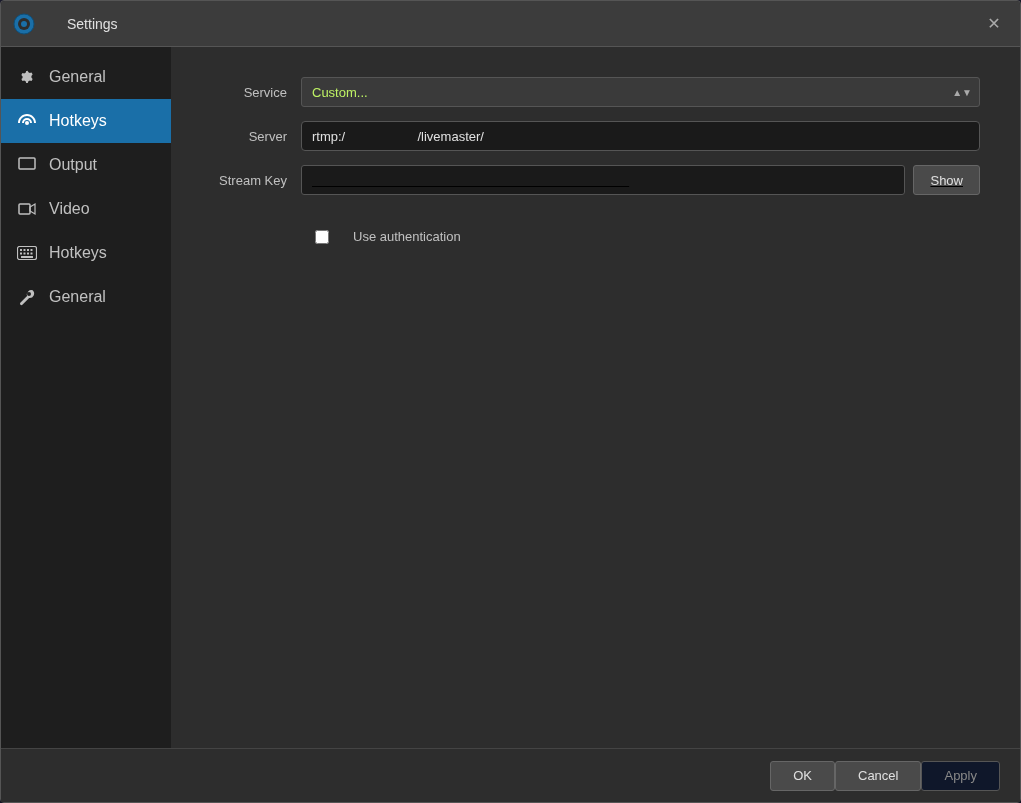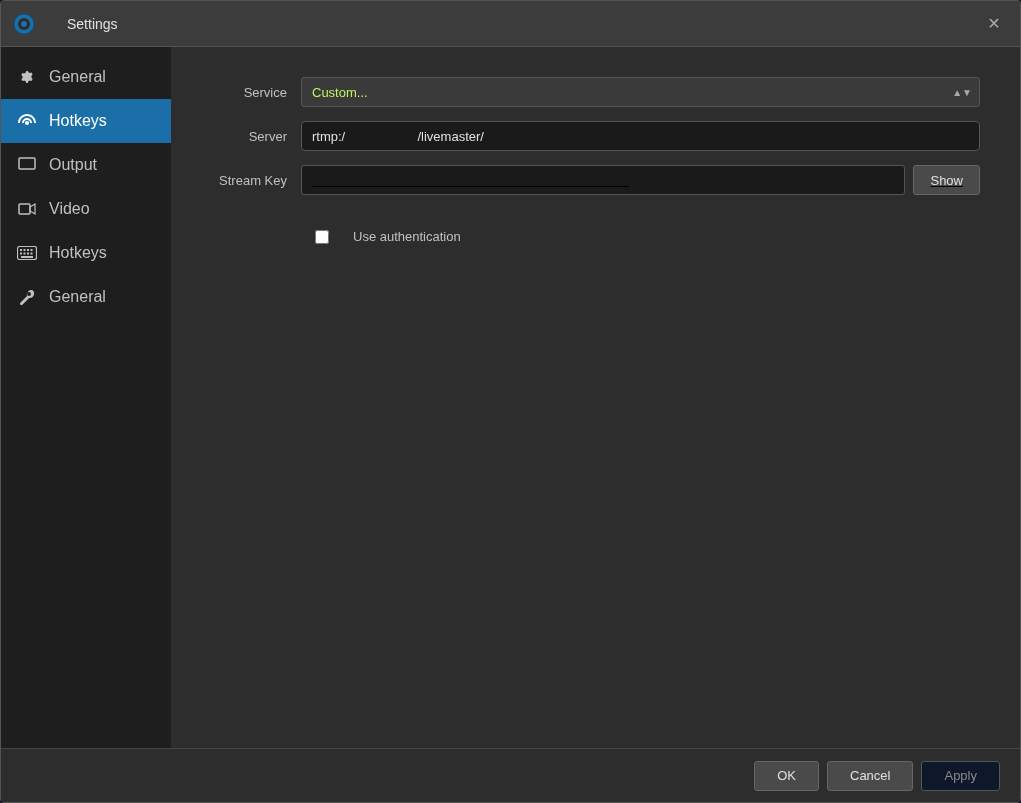--- a/index.html
+++ b/index.html
@@ -191,21 +191,21 @@
       cursor: pointer;
     }
     .footer {
       height: 54px;
       background: #2d2d2d;
       border-top: 1px solid #444;
       display: flex;
       align-items: center;
       justify-content: flex-end;
       padding: 0 20px;
-      gap: 8px;
+      gap: 0;
       flex-shrink: 0;
     }
     .footer-btn {
       padding: 6px 22px;
       border-radius: 3px;
       font-size: 13px;
       cursor: pointer;
       height: 30px;
       display: flex;
       align-items: center;

